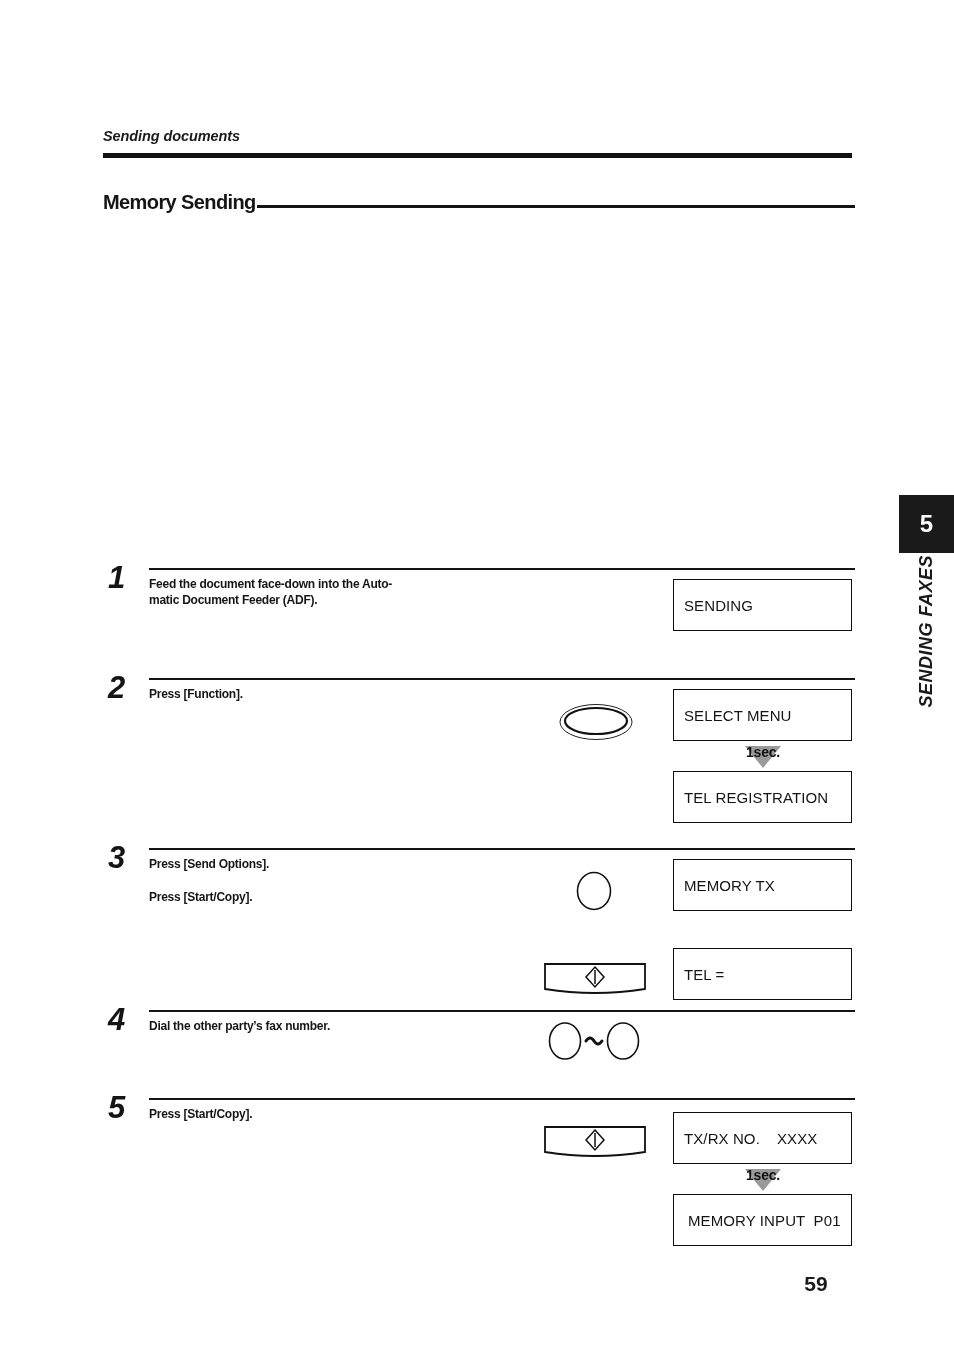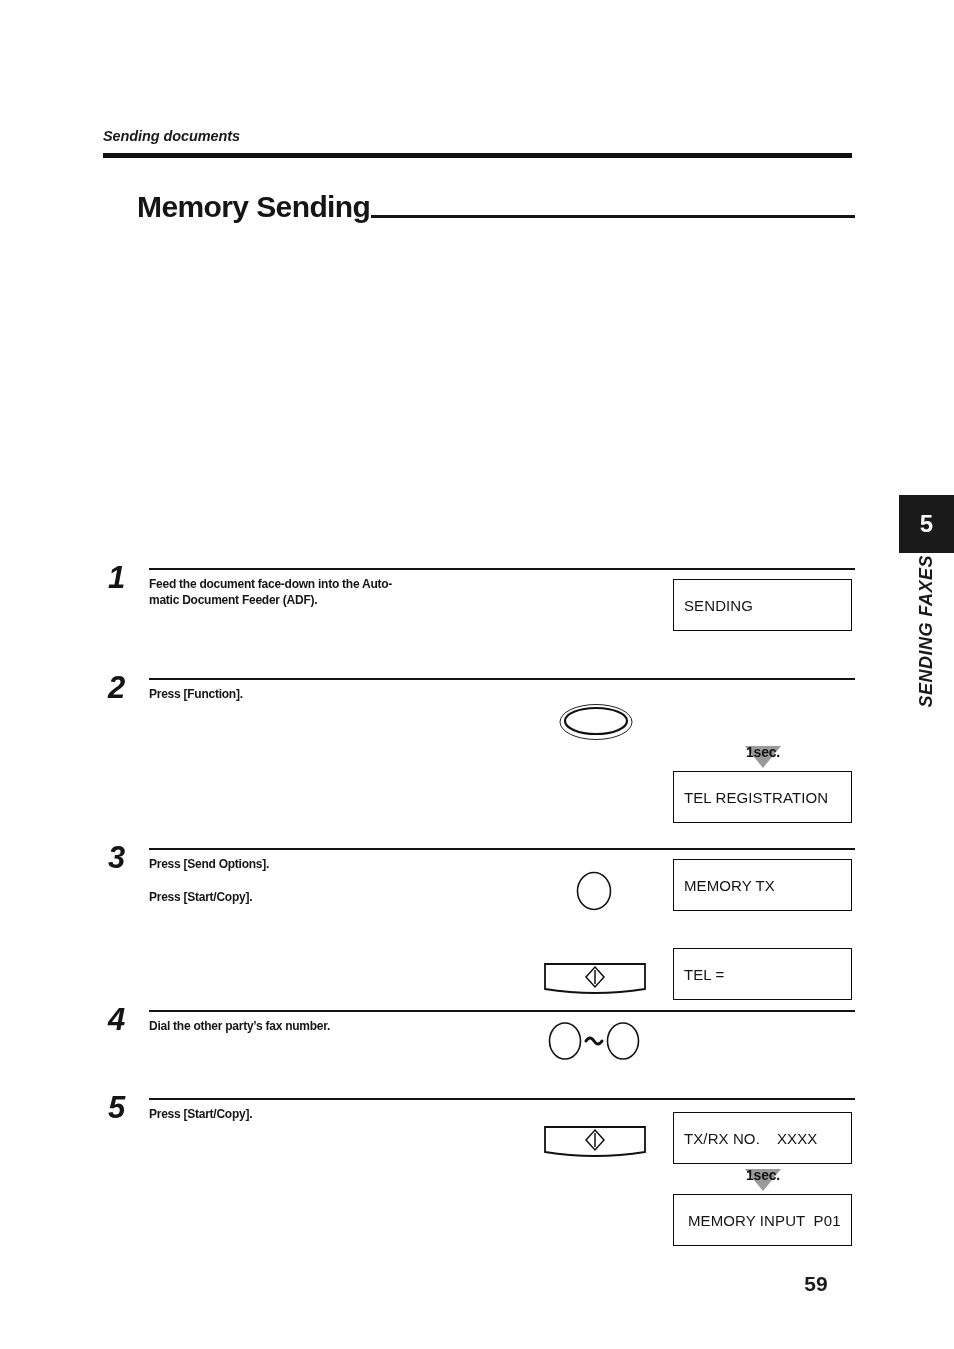--- a/index.html
+++ b/index.html
@@ -46,27 +46,26 @@
   
   .section-title-wrap {
     position: absolute;
     left: 103px;
     top: 192px;
     width: 752px;
     display: flex;
     align-items: flex-end;
   }
   .section-title {
-    font-size: 30px;
+    font-size: 20px;
     font-weight: bold;
     letter-spacing: -0.6px;
     line-height: 1;
     color: #151515;
     white-space: nowrap;
-    margin-left: 34px;
   }
   .title-rule {
     flex: 1;
     height: 3px;
     background: #151515;
     margin-bottom: 4px;
     margin-left: 1px;
   }
 
   
@@ -258,20 +257,21 @@
       <div>Press [Function].</div>
     </div>
   </div>
 
   <div class="key key-oval" style="left:559px; top:703px;">
     <svg viewBox="0 0 74 38" width="74" height="38" aria-hidden="true">
       <ellipse cx="37" cy="19" rx="36" ry="17.5" fill="none" stroke="#222" stroke-width="1"></ellipse>
       <ellipse cx="37" cy="18" rx="31" ry="13" fill="none" stroke="#111" stroke-width="2.2"></ellipse>
     </svg>
   </div>
+  <div class="lcd" style="left:673px; top:689px;">SELECT MENU</div>
   <div class="sec-arrow" style="left:733px; top:744px;">
     <div class="sec-tri"></div>
     <div class="sec-text">1sec.</div>
   </div>
   <div class="lcd" style="left:673px; top:771px;">TEL REGISTRATION</div>
 
   <div class="step" style="top:848px;">
     <div class="step-rule"></div>
     <div class="step-num">3</div>
     <div class="step-text">

